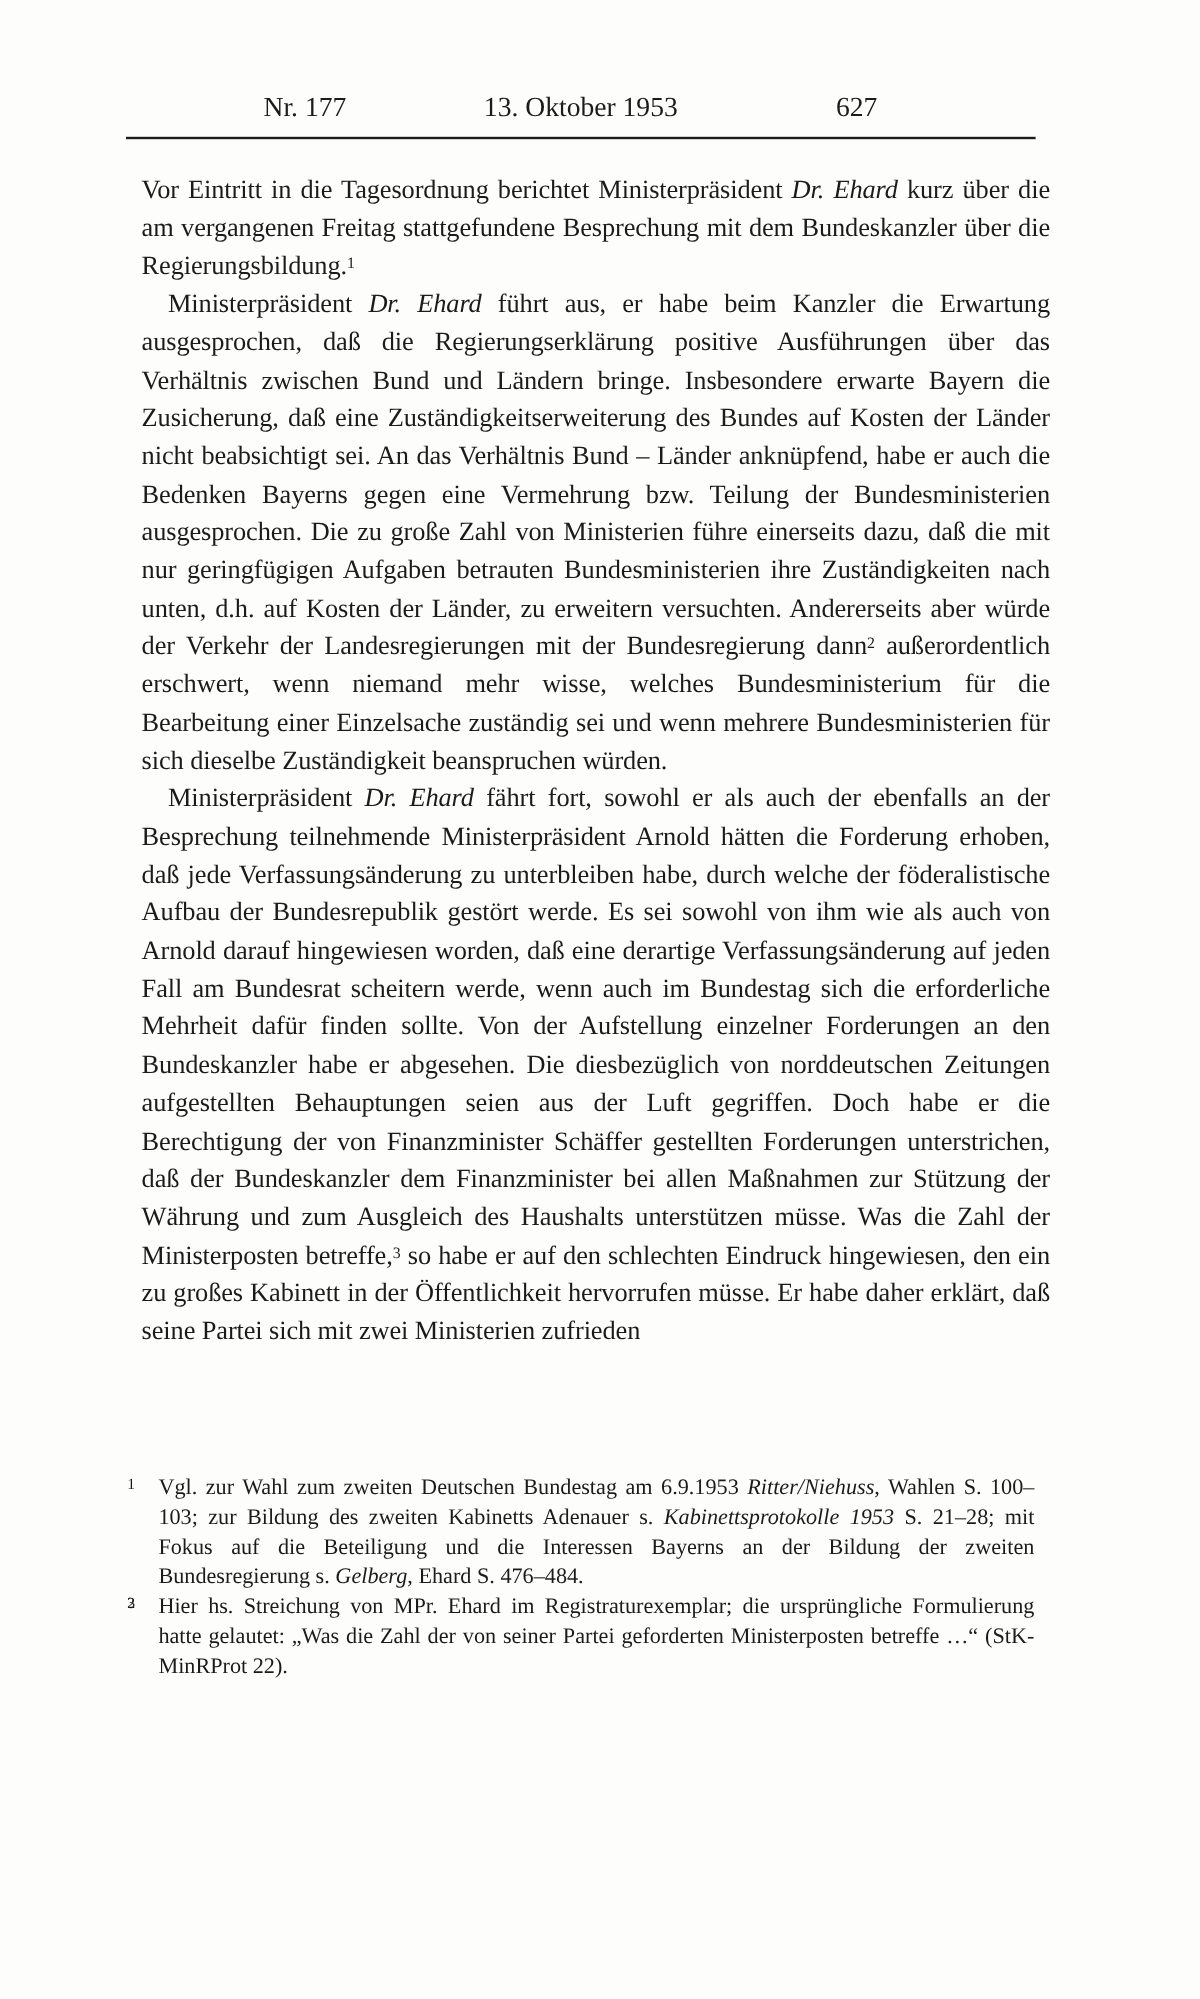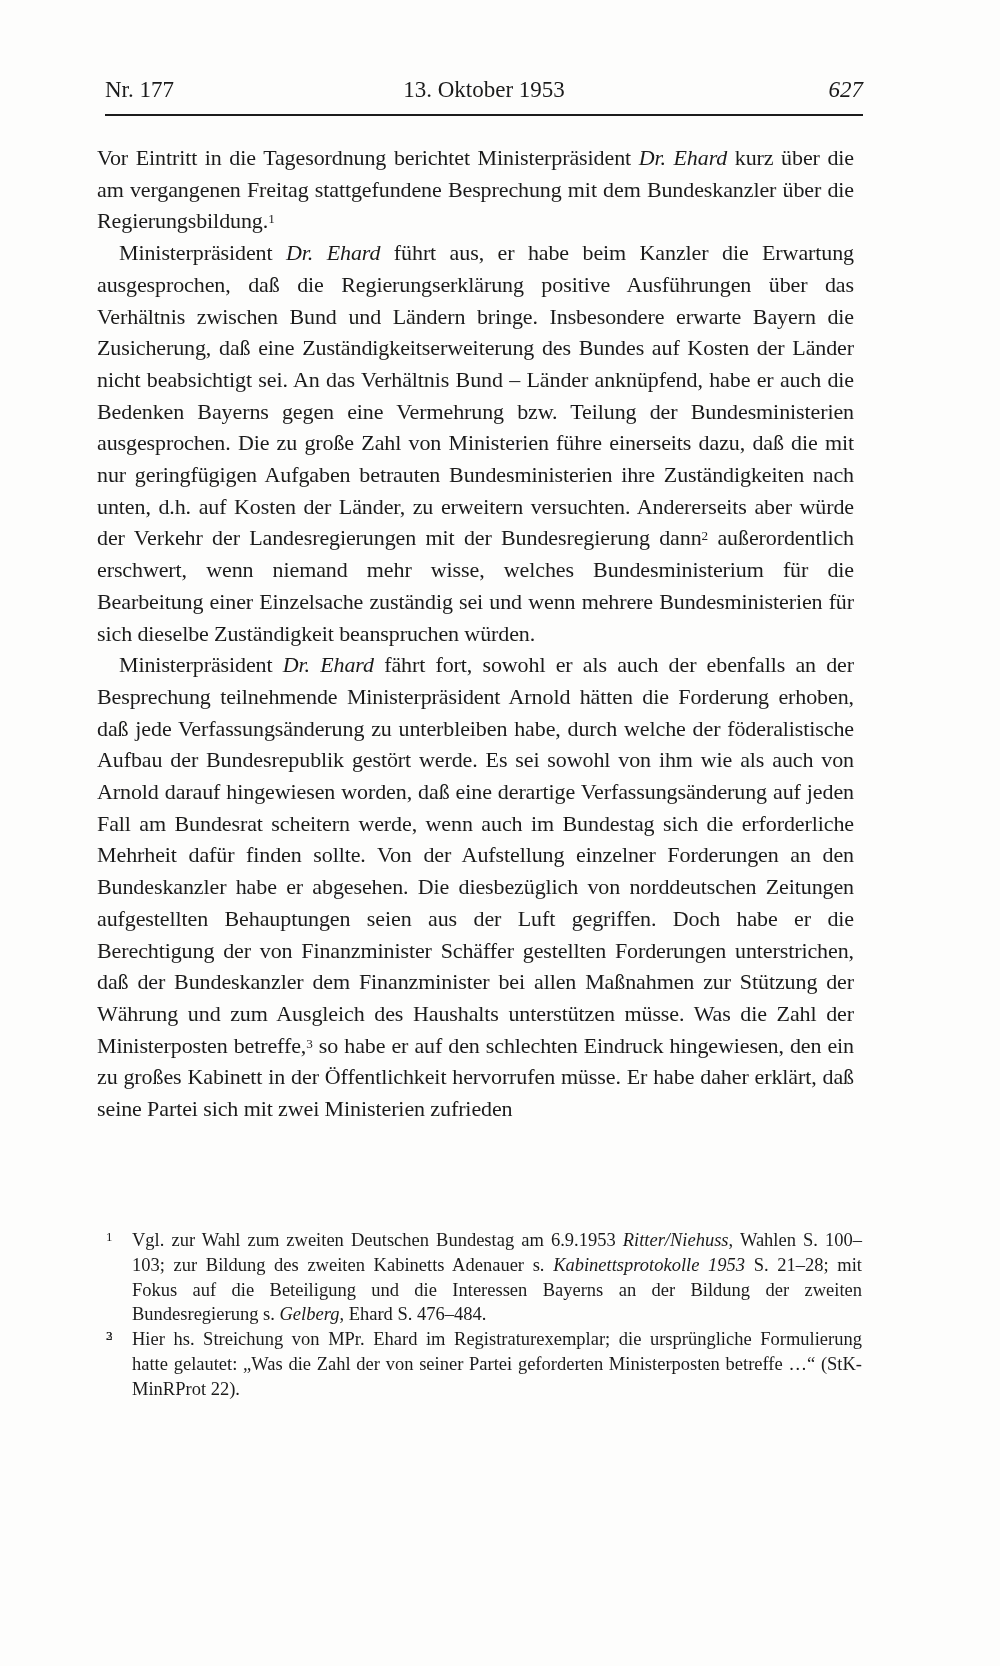--- a/index.html
+++ b/index.html
@@ -21,35 +21,35 @@
     position: absolute;
     left: 105px;
     top: 76px;
     width: 758px;
     display: grid;
     grid-template-columns: 1fr auto 1fr;
     align-items: baseline;
     font-size: 23px;
     line-height: 28px;
   }
-  .pagehead .left   { text-align: left; }
+  .pagehead .left   { text-align: center; }
   .pagehead .center { text-align: center; }
-  .pagehead .right  { text-align: right; font-style: italic; }
+  .pagehead .right  { text-align: center; }
   .head-rule {
     position: absolute;
     left: 105px;
     top: 114px;
     width: 758px;
     height: 2px;
     background: #1c1c1c;
   }
   
   .bodytext {
     position: absolute;
-    left: 97px;
+    left: 118px;
     top: 142px;
     width: 757px;
     font-size: 22px;
     line-height: 31.7px;
     text-align: justify;
     hyphens: auto;
     -webkit-hyphens: auto;
     letter-spacing: -0.1px;
   }
   .bodytext p {

